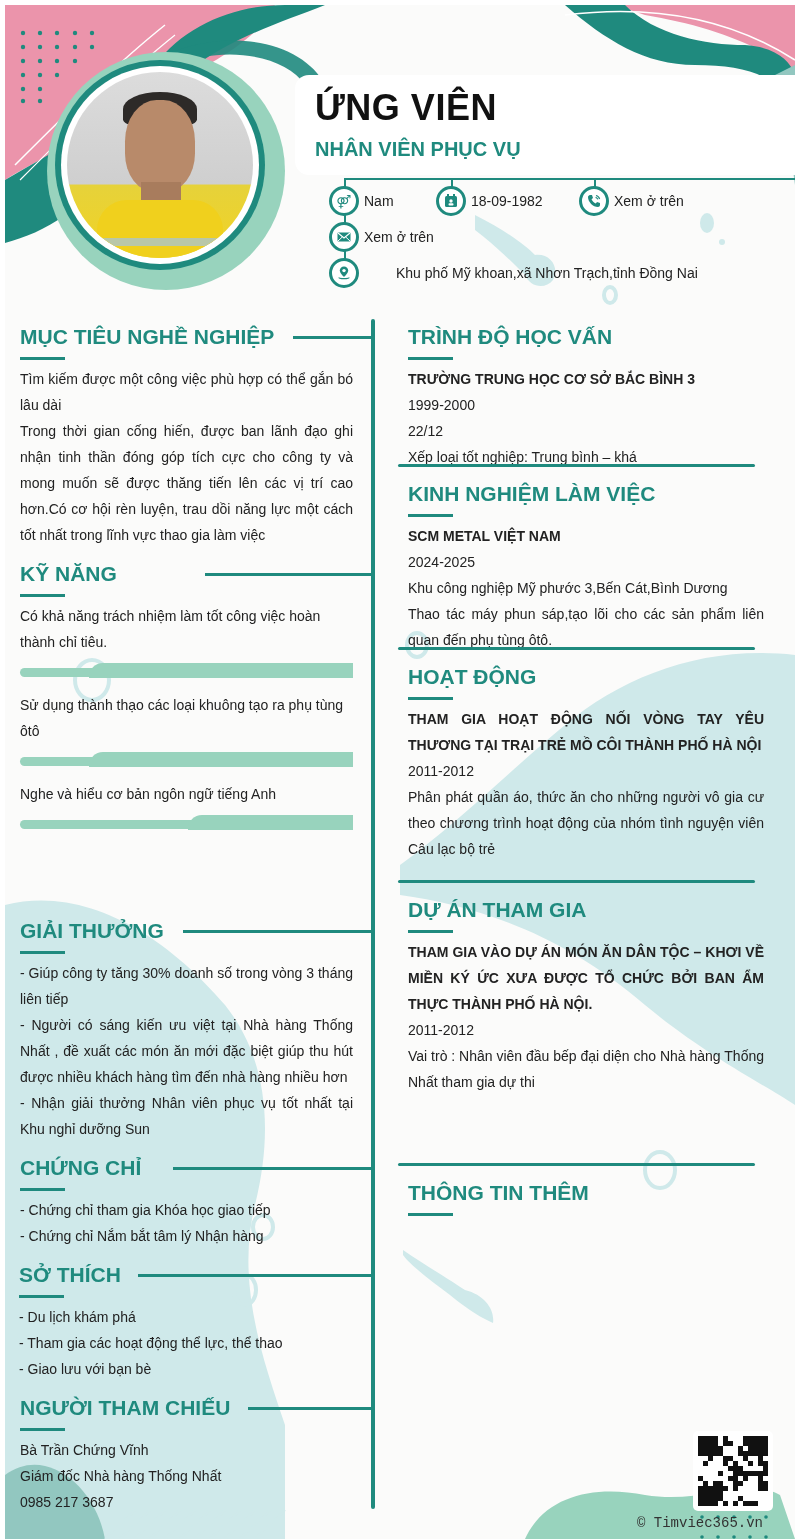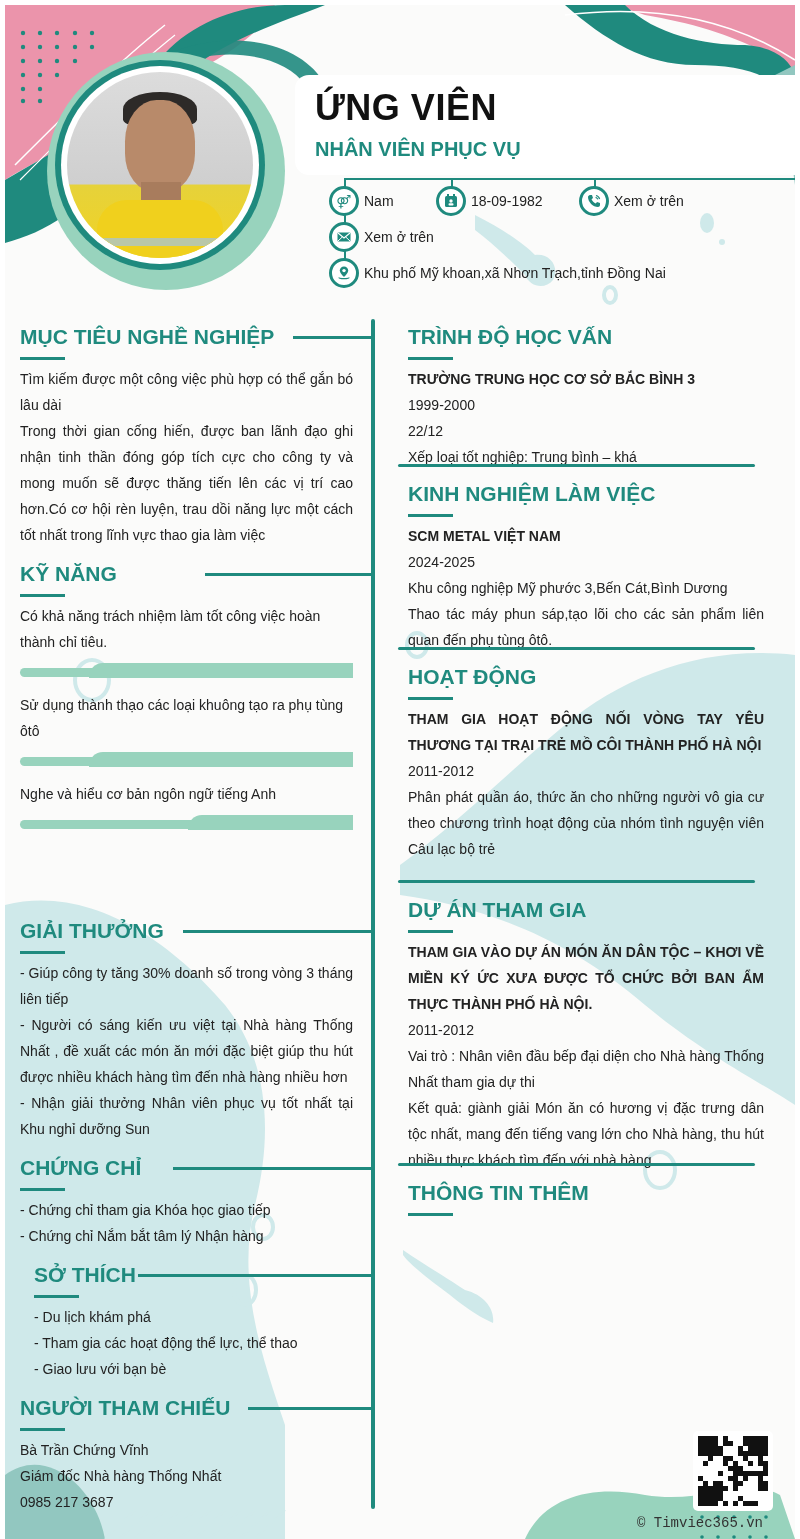--- a/index.html
+++ b/index.html
@@ -203,21 +203,21 @@
   <div class="contact" style="left:324px;top:217px;">
     <span class="c-icon">
       <svg viewBox="0 0 16 16">
           <rect x="1.5" y="3.5" width="13" height="9" rx="1" fill="#1f8a7e"></rect>
           <path d="M2,4 L8,9 L14,4" stroke="#fff" stroke-width="1.2" fill="none"></path>
           <path d="M2,12 L6.5,7.8 M14,12 L9.5,7.8" stroke="#fff" stroke-width="1" fill="none"></path>
         </svg>
     </span>
     <span>Xem ở trên</span>
   </div>
-  <div class="contact" style="left:324px;top:253px;">
+  <div class="contact" style="left:324px;top:253px;gap:32px;">
     <span class="c-icon">
       <svg viewBox="0 0 16 16">
           <path d="M8,1.5 C5.5,1.5 3.8,3.3 3.8,5.6 C3.8,8.5 8,12 8,12 C8,12 12.2,8.5 12.2,5.6 C12.2,3.3 10.5,1.5 8,1.5 Z" fill="#1f8a7e"></path>
           <circle cx="8" cy="5.6" r="1.7" fill="#fff"></circle>
           <path d="M3,12.5 C3,14 13,14 13,12.5" stroke="#1f8a7e" stroke-width="1.4" fill="none"></path>
         </svg>
     </span>
     <span>Khu phố Mỹ khoan,xã Nhơn Trạch,tỉnh Đồng Nai</span>
   </div>
 
@@ -268,21 +268,21 @@
   <div class="sec-conn" style="left:178px;top:925px;width:190px;"></div>
 
   <div class="sec" style="left:15px;top:1149px;width:333px;">
     <div class="sec-title">CHỨNG CHỈ</div>
     <div class="sec-underline"></div>
     <div class="txt">- Chứng chỉ tham gia Khóa học giao tiếp</div>
     <div class="txt">- Chứng chỉ Nắm bắt tâm lý Nhận hàng</div>
   </div>
   <div class="sec-conn" style="left:168px;top:1162px;width:200px;"></div>
 
-  <div class="sec" style="left:29px;top:1256px;width:333px;">
+  <div class="sec" style="left:14px;top:1256px;width:333px;">
     <div class="sec-title">SỞ THÍCH</div>
     <div class="sec-underline"></div>
     <div class="txt">- Du lịch khám phá</div>
     <div class="txt">- Tham gia các hoạt động thể lực, thể thao</div>
     <div class="txt">- Giao lưu với bạn bè</div>
   </div>
   <div class="sec-conn" style="left:133px;top:1269px;width:235px;"></div>
 
   <div class="sec" style="left:15px;top:1389px;width:333px;">
     <div class="sec-title">NGƯỜI THAM CHIẾU</div>
@@ -321,21 +321,20 @@
     <div class="txt">Phân phát quần áo, thức ăn cho những người vô gia cư theo chương trình hoạt động của nhóm tình nguyện viên Câu lạc bộ trẻ</div>
   </div>
   <div class="divider" style="top:875px;"></div>
 
   <div class="sec" style="left:403px;top:891px;width:356px;">
     <div class="sec-title">DỰ ÁN THAM GIA</div>
     <div class="sec-underline"></div>
     <div class="txt bold">THAM GIA VÀO DỰ ÁN MÓN ĂN DÂN TỘC – KHƠI VỀ MIỀN KÝ ỨC XƯA ĐƯỢC TỔ CHỨC BỞI BAN ẨM THỰC THÀNH PHỐ HÀ NỘI.</div>
     <div class="txt">2011-2012</div>
     <div class="txt">Vai trò : Nhân viên đầu bếp đại diện cho Nhà hàng Thống Nhất tham gia dự thi</div>
-    <div class="txt">Kết quả: giành giải Món ăn có hương vị đặc trưng dân tộc nhất, mang đến tiếng vang lớn cho Nhà hàng, thu hút nhiều thực khách tìm đến với nhà hàng.</div>
   </div>
   <div class="divider" style="top:1158px;"></div>
 
   <div class="sec" style="left:403px;top:1174px;width:356px;">
     <div class="sec-title">THÔNG TIN THÊM</div>
     <div class="sec-underline"></div>
   </div>
 
   <div class="qr" title="QR code">
     <div class="qr-grid" id="qr-grid">

